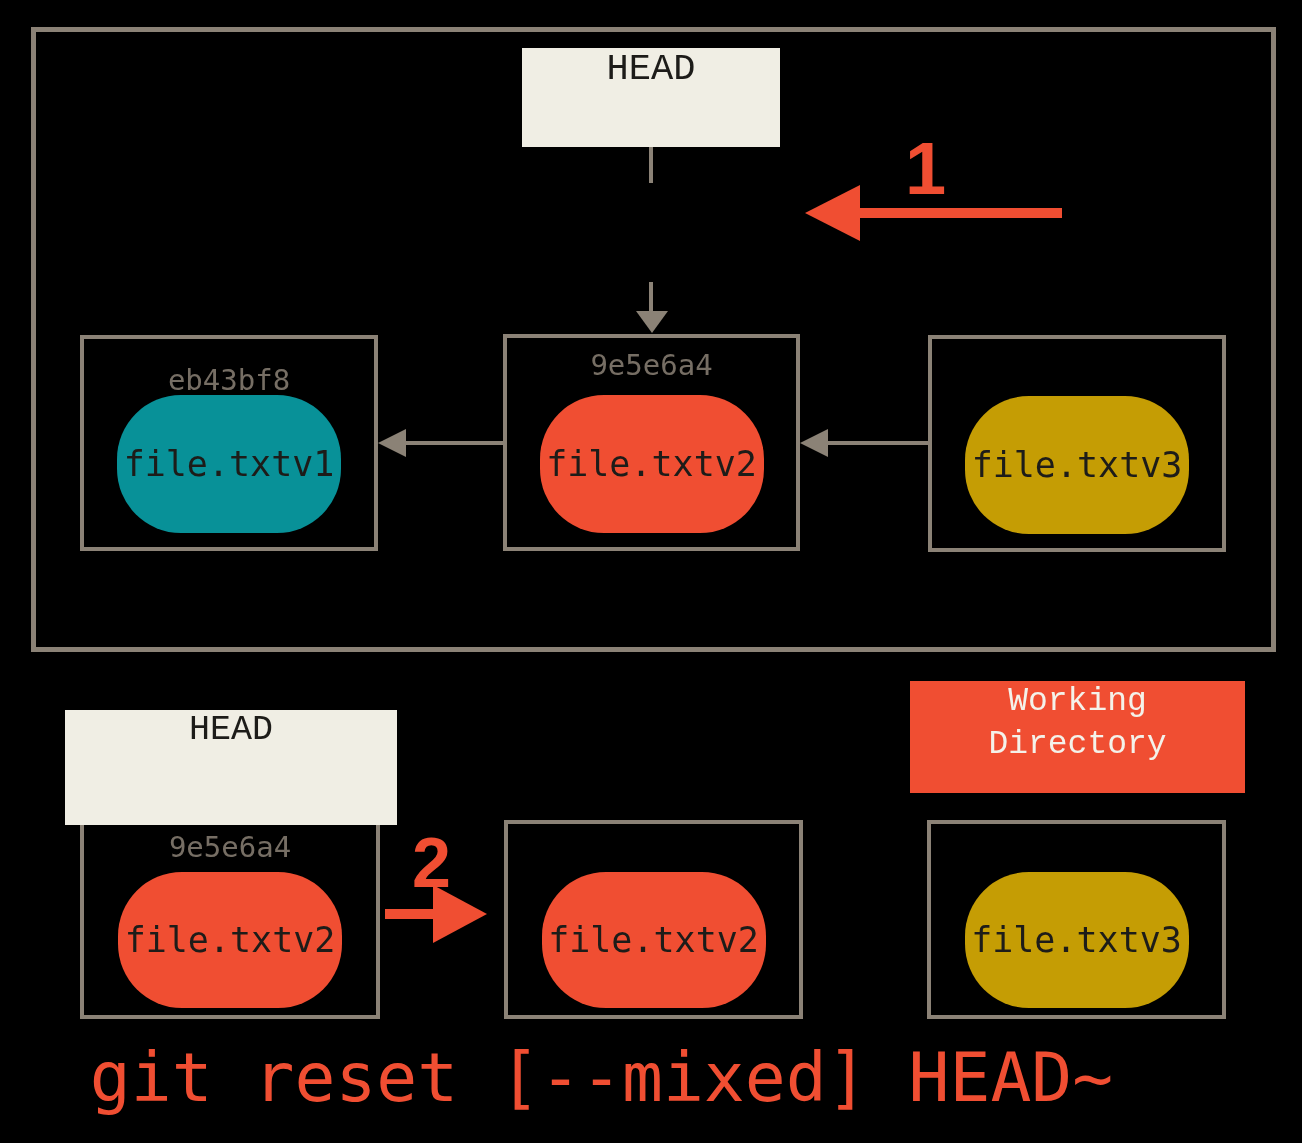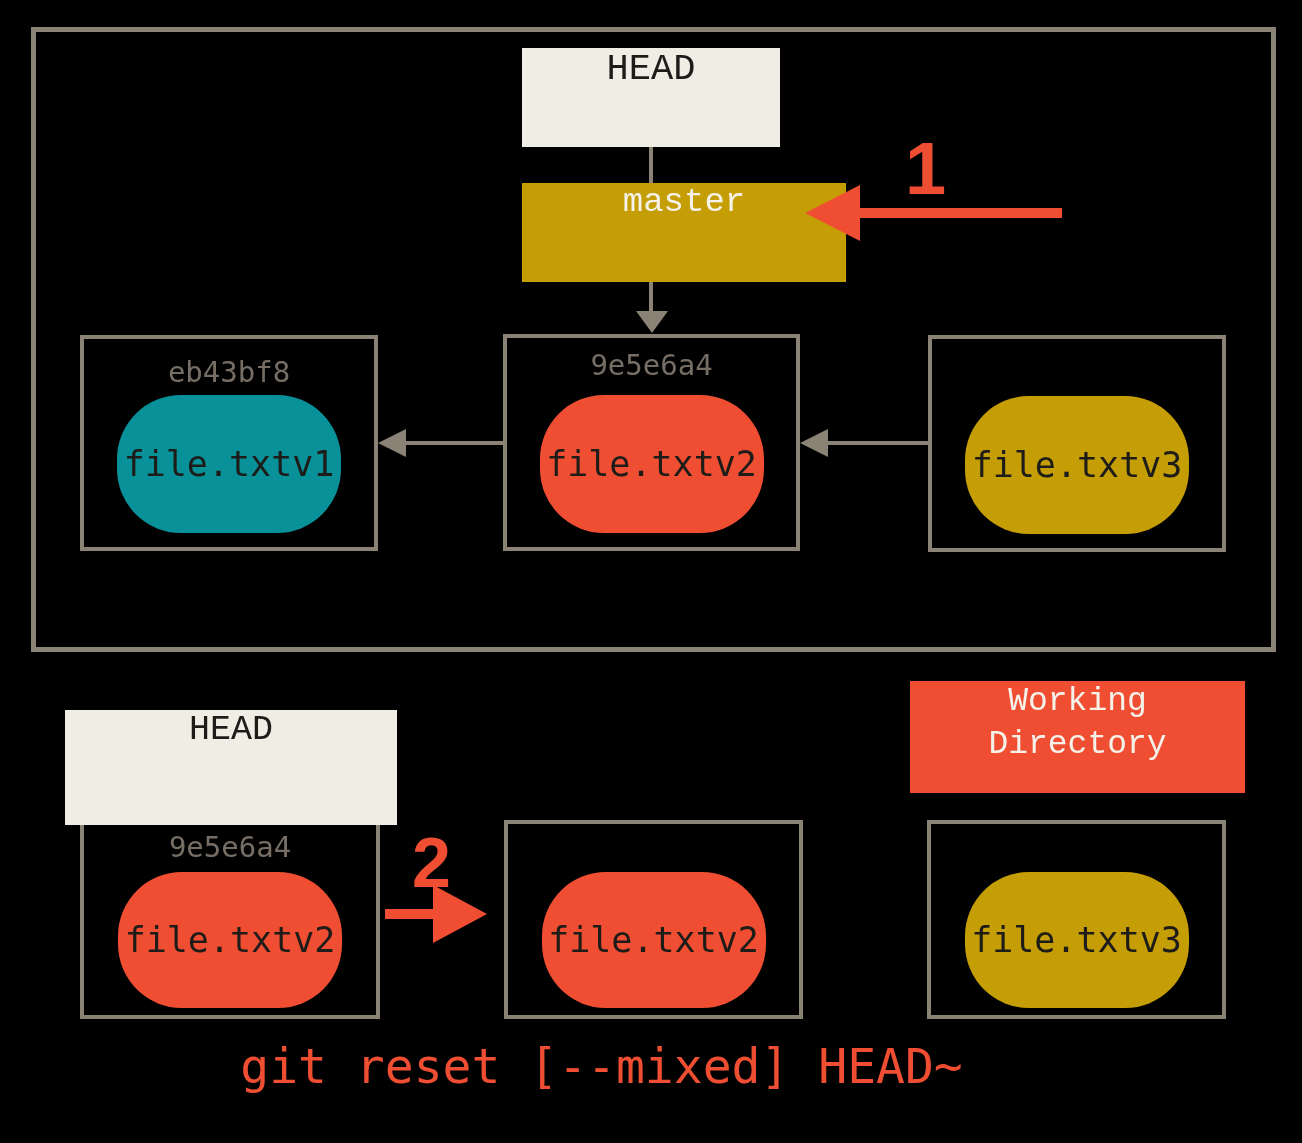--- a/index.html
+++ b/index.html
@@ -43,50 +43,47 @@
   .tri{width:0;height:0;}
   .tri.left-gray{border-top:14px solid transparent;border-bottom:14px solid transparent;border-right:28px solid var(--border,#8B8276);}
   .tri.down-gray{border-left:16px solid transparent;border-right:16px solid transparent;border-top:22px solid var(--border,#8B8276);}
   .tri.left-red{border-top:28px solid transparent;border-bottom:28px solid transparent;border-right:55px solid var(--red,#F04E32);}
   .tri.right-red{border-top:29px solid transparent;border-bottom:29px solid transparent;border-left:54px solid var(--red,#F04E32);}
   .stepnum{
     font-family:"Liberation Sans", sans-serif;line-height:1;
     color:var(--red,#F04E32);font-weight:bold;
   }
   .command{
-    width:1203px;text-align:center;font-size:48px;
+    width:1203px;text-align:center;font-size:68px;
     color:var(--red,#F04E32);white-space:nowrap;
   }
 </style>
 </head>
 <body>
 
 <div class="stage">
 
   <div class="abs repo-box" style="left:31px;top:27px;width:1245px;height:625px;"></div>
 
   <div class="abs plate cream fs37" style="left:522px;top:48px;width:258px;height:99px;">
     <span>HEAD</span>
   </div>
 
   <div class="abs gline" style="left:649px;top:147px;width:4px;height:36px;"></div>
 
-  <div class="abs plate gold fs34" style="left:522px;top:183px;width:324px;height:99px;">
-    <span>master</span>
-  </div>
 
   <div class="abs gline" style="left:649px;top:282px;width:4px;height:30px;"></div>
   <div class="abs tri down-gray" style="left:636px;top:311px;"></div>
 
   <div class="abs tri left-red" style="left:805px;top:185px;"></div>
   <div class="abs rline" style="left:858px;top:208px;width:204px;height:10px;"></div>
   <div class="abs stepnum" style="left:905px;top:132px;font-size:74px;">1</div>
 
   <div class="abs cell" style="left:80px;top:335px;width:298px;height:216px;">
-    <div class="hash" style="top:16px;">eb43bf8</div>
+    <div class="hash" style="top:24px;">eb43bf8</div>
     <div class="blob teal-bg" style="top:56px;height:138px;">
       <div>file.txt</div>
       <div>v1</div>
     </div>
   </div>
 
   <div class="abs tri left-gray" style="left:378px;top:429px;"></div>
   <div class="abs gline" style="left:404px;top:441px;width:99px;height:4px;"></div>
 
   <div class="abs cell" style="left:503px;top:334px;width:297px;height:217px;">

